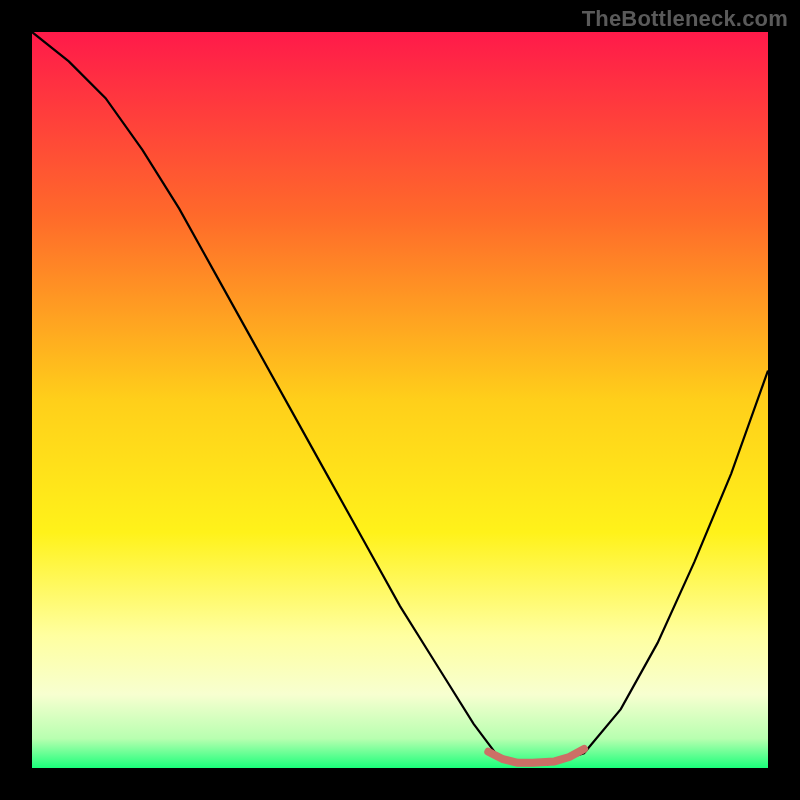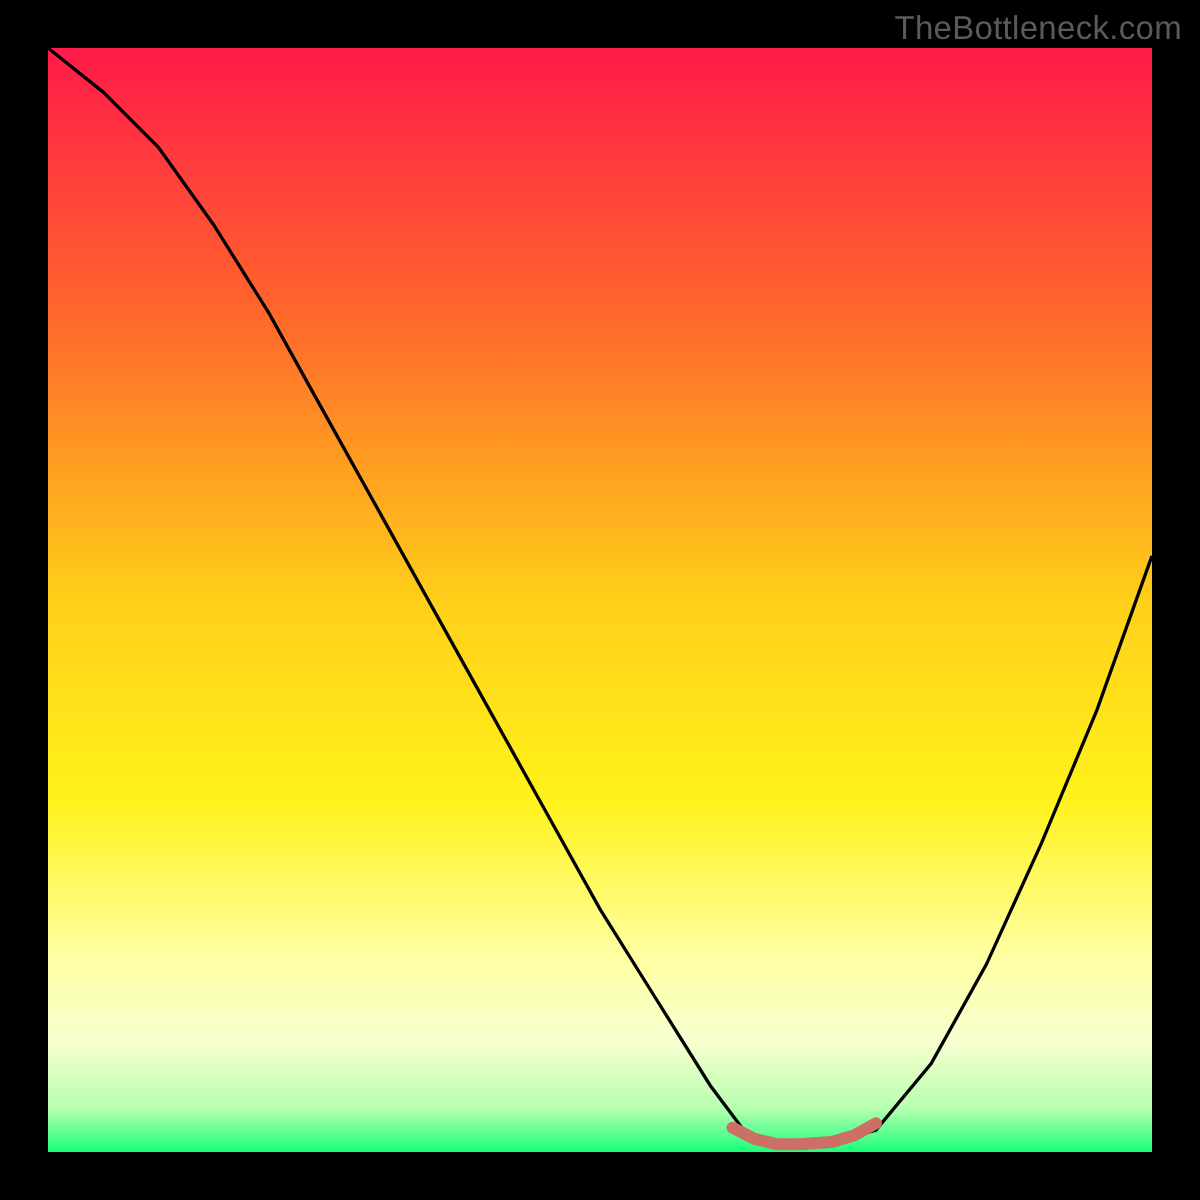--- a/index.html
+++ b/index.html
@@ -10,21 +10,21 @@
     position: relative;
     font-family: Arial, sans-serif;
     overflow: hidden;
   }
   .watermark {
     position: absolute;
     top: 6px;
     right: 12px;
     color: #5a5a5a;
     font-size: 22px;
-    font-weight: 400;
+    font-weight: 700;
     z-index: 10;
     letter-spacing: 0.2px;
   }
   .plot-area {
     position: absolute;
     left: 32px;
     top: 32px;
     width: 736px;
     height: 736px;
   }

